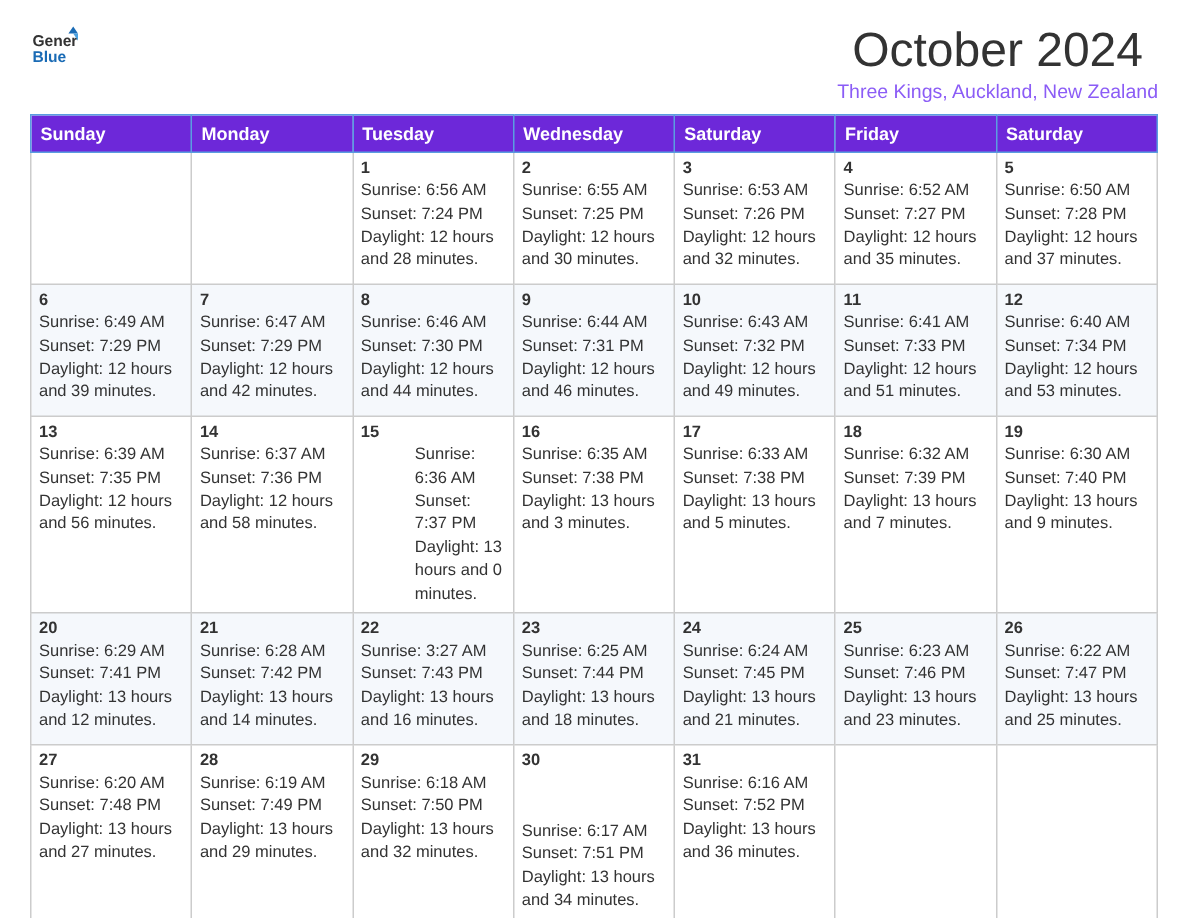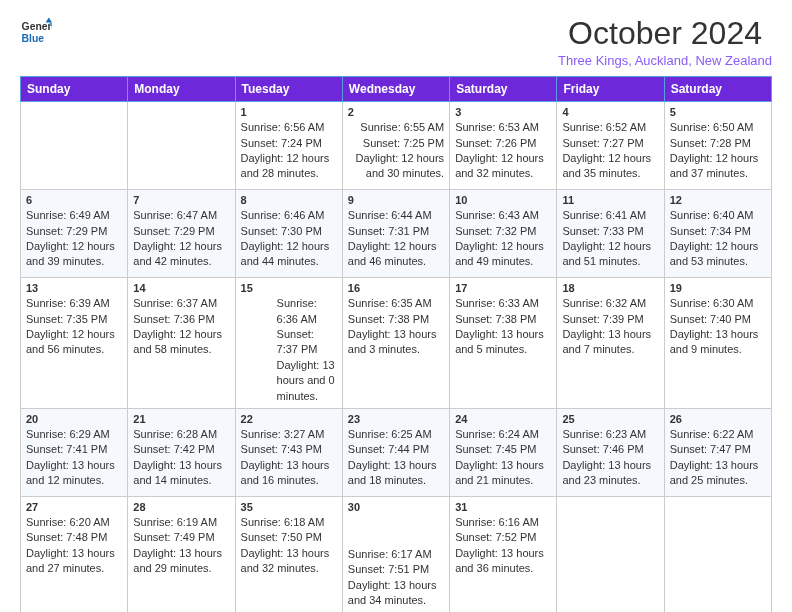--- a/index.html
+++ b/index.html
@@ -123,21 +123,21 @@
           <td class="empty"></td>
           <td class="empty"></td>
           <td>
             <span class="day-number">1</span>
             <div class="day-info" style="white-space: pre-line;">Sunrise: 6:56 AM
 Sunset: 7:24 PM
 Daylight: 12 hours and 28 minutes.</div>
           </td>
           <td>
             <span class="day-number">2</span>
-            <div class="day-info" style="white-space: pre-line; text-align: right;">Sunrise: 6:55 AM
+            <div class="day-info" style="white-space: pre-line;">Sunrise: 6:55 AM
 Sunset: 7:25 PM
 Daylight: 12 hours and 30 minutes.</div>
           </td>
           <td>
             <span class="day-number">3</span>
             <div class="day-info" style="white-space: pre-line;">Sunrise: 6:53 AM
 Sunset: 7:26 PM
 Daylight: 12 hours and 32 minutes.</div>
           </td>
           <td>
@@ -292,21 +292,21 @@
 Sunset: 7:48 PM
 Daylight: 13 hours and 27 minutes.</div>
           </td>
           <td>
             <span class="day-number">28</span>
             <div class="day-info" style="white-space: pre-line;">Sunrise: 6:19 AM
 Sunset: 7:49 PM
 Daylight: 13 hours and 29 minutes.</div>
           </td>
           <td>
-            <span class="day-number">35</span>
+            <span class="day-number">29</span>
             <div class="day-info" style="white-space: pre-line;">Sunrise: 6:18 AM
 Sunset: 7:50 PM
 Daylight: 13 hours and 32 minutes.</div>
           </td>
           <td>
             <span class="day-number">30</span>
             <div class="day-info" style="white-space: pre-line; margin-top: 34px;">Sunrise: 6:17 AM
 Sunset: 7:51 PM
 Daylight: 13 hours and 34 minutes.</div>
           </td>

